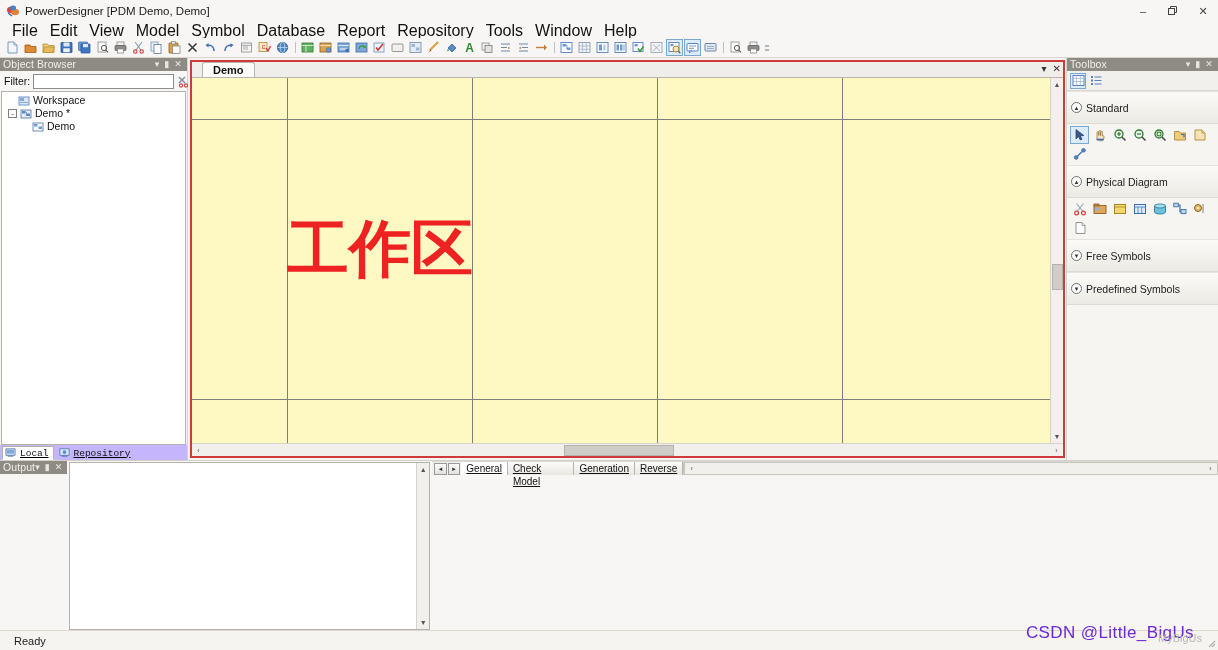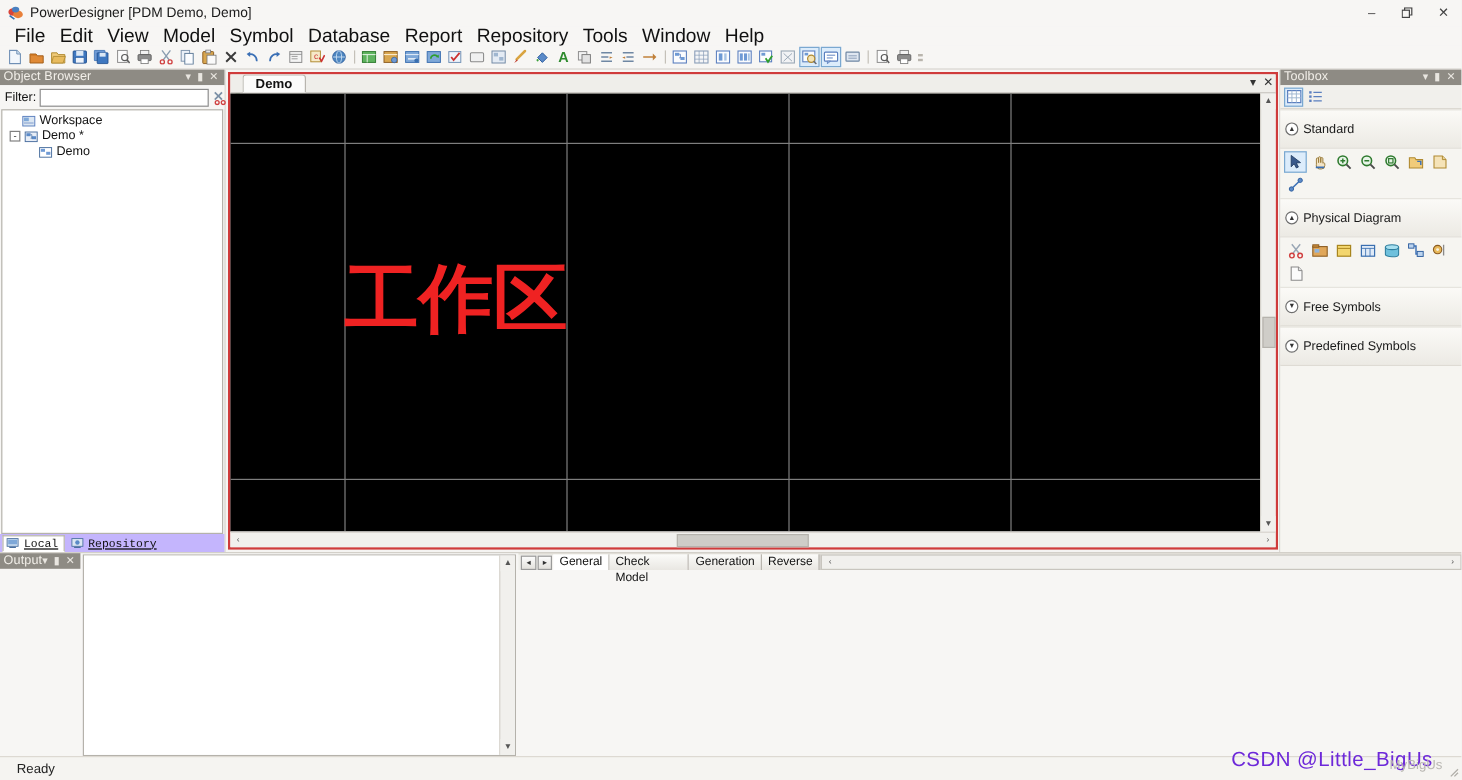--- a/index.html
+++ b/index.html
@@ -270,21 +270,21 @@
     font-size: 10px;
     color: #333;
   }
   .canvaswrap {
     flex: 1 1 auto;
     display: flex;
     min-height: 0;
   }
   .canvas {
     flex: 1 1 auto;
-    background: #000000;
+    background: #fef9c3;
     position: relative;
     overflow: hidden;
     min-width: 0;
   }
   .gridline-v {
     position: absolute;
     top: 0; bottom: 0;
     width: 1px;
     background: #7e7e7e;
   }
@@ -448,20 +448,21 @@
   }
   .otab {
     font-size: 10px;
     color: #111;
     padding: 0 5px;
     height: 13px;
     line-height: 13px;
     position: relative;
     background: linear-gradient(to bottom,#fbfbf9,#e9e7e2);
     border-right: 1px solid #b8b5ae;
+    text-decoration: underline;
   }
   .otab.active { background: #fff; font-weight: normal; }
   .otabs-rest {
     flex: 1 1 auto;
     height: 13px;
     background: linear-gradient(to bottom,#f6f5f2,#e7e5e0);
     border: 1px solid #c8c5be;
     border-right: none;
     border-top: none;
   }

